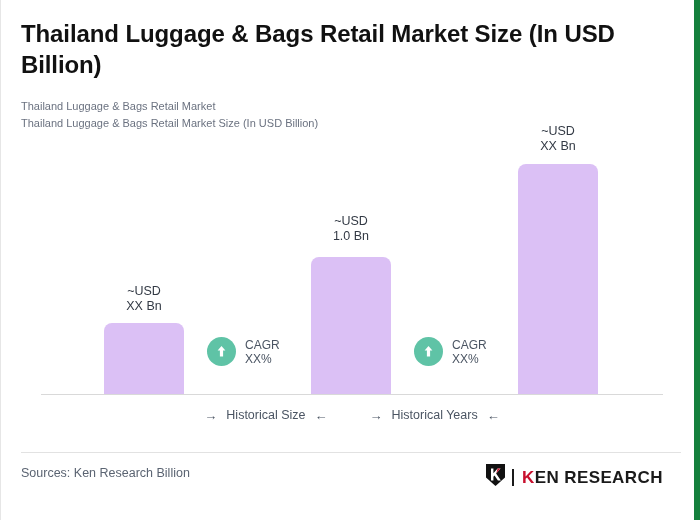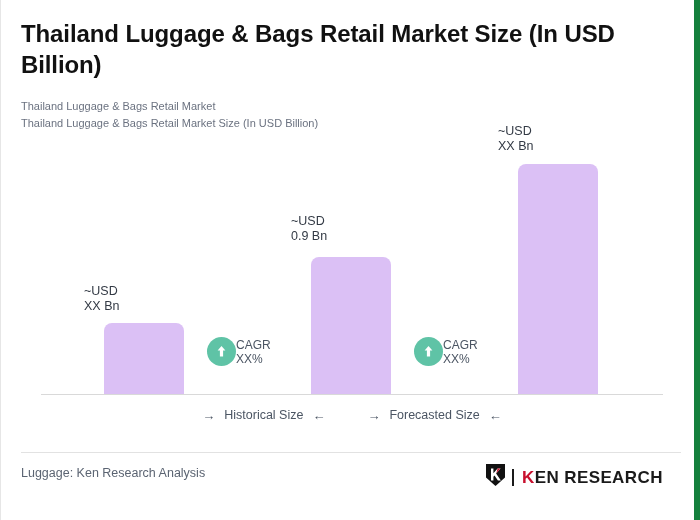--- a/index.html
+++ b/index.html
@@ -71,35 +71,36 @@
     background: #dbc0f5;
     border-radius: 8px 8px 0 0;
   }
   #bar-0 { left: 103px; top: 323px; height: 71px; }
   #bar-1 { left: 310px; top: 257px; height: 137px; }
   #bar-2 { left: 517px; top: 164px; height: 230px; }
 
   .bar-value-label {
     position: absolute;
     width: 120px;
-    text-align: left;
+    text-align: center;
     font-size: 12.5px;
     line-height: 14.5px;
     color: #333a45;
   }
   #bar-label-0 { left: 83px;  top: 284px; }
   #bar-label-1 { left: 290px; top: 214px; }
   #bar-label-2 { left: 497px; top: 124px; }
   .bar-value-label .ln { display: block; }
 
   
   .cagr-badge {
     position: absolute;
     display: flex;
     align-items: center;
+    gap: 9px;
   }
   #cagr-badge-0 { left: 206px; top: 337px; }
   #cagr-badge-1 { left: 413px; top: 337px; }
 
   .cagr-circle {
     width: 29px;
     height: 29px;
     border-radius: 50%;
     background: #5fc3a6;
     display: flex;
@@ -196,21 +197,21 @@
 
   <div id="plot-area">
 
     <div class="bar-value-label" id="bar-label-0">
       <span class="ln">~USD</span>
       <span class="ln">XX Bn</span>
     </div>
 
     <div class="bar-value-label" id="bar-label-1">
       <span class="ln">~USD</span>
-      <span class="ln">0.9 Bn</span>
+      <span class="ln">1.0 Bn</span>
     </div>
 
     <div class="bar-value-label" id="bar-label-2">
       <span class="ln">~USD</span>
       <span class="ln">XX Bn</span>
     </div>
 
     <div class="bar" id="bar-0"></div>
     <div class="bar" id="bar-1"></div>
     <div class="bar" id="bar-2"></div>
@@ -243,27 +244,27 @@
   </div>
 
   <div id="period-legend">
     <div class="period-group">
       <span class="period-arrow">→</span>
       <span>Historical Size</span>
       <span class="period-arrow">←</span>
     </div>
     <div class="period-group">
       <span class="period-arrow">→</span>
-      <span>Forecasted Size</span>
+      <span>Historical Years</span>
       <span class="period-arrow">←</span>
     </div>
   </div>
 
   <div id="footer-divider"></div>
-  <div id="sources-text">Luggage: Ken Research Analysis</div>
+  <div id="sources-text">Sources: Ken Research Billion</div>
 
   <div id="brand-logo">
     <span>
       <svg width="21" height="24" viewBox="0 0 21 24" aria-hidden="true">
         <path d="M1 1 H20 V14.5 L10.5 23 L1 14.5 Z" fill="#111111"></path>
         <path d="M6 5.5 H8.4 V10.2 L12.6 5.5 H15.6 L11.1 10.6 L15.9 17.5 H12.9 L9.5 12.5 L8.4 13.7 V17.5 H6 Z" fill="#ffffff"></path>
         <path d="M12.6 5.6 L15.4 5.6 L11.3 10.3 Z" fill="#c8102e"></path>
       </svg>
     </span>
     <span id="brand-divider"></span>

